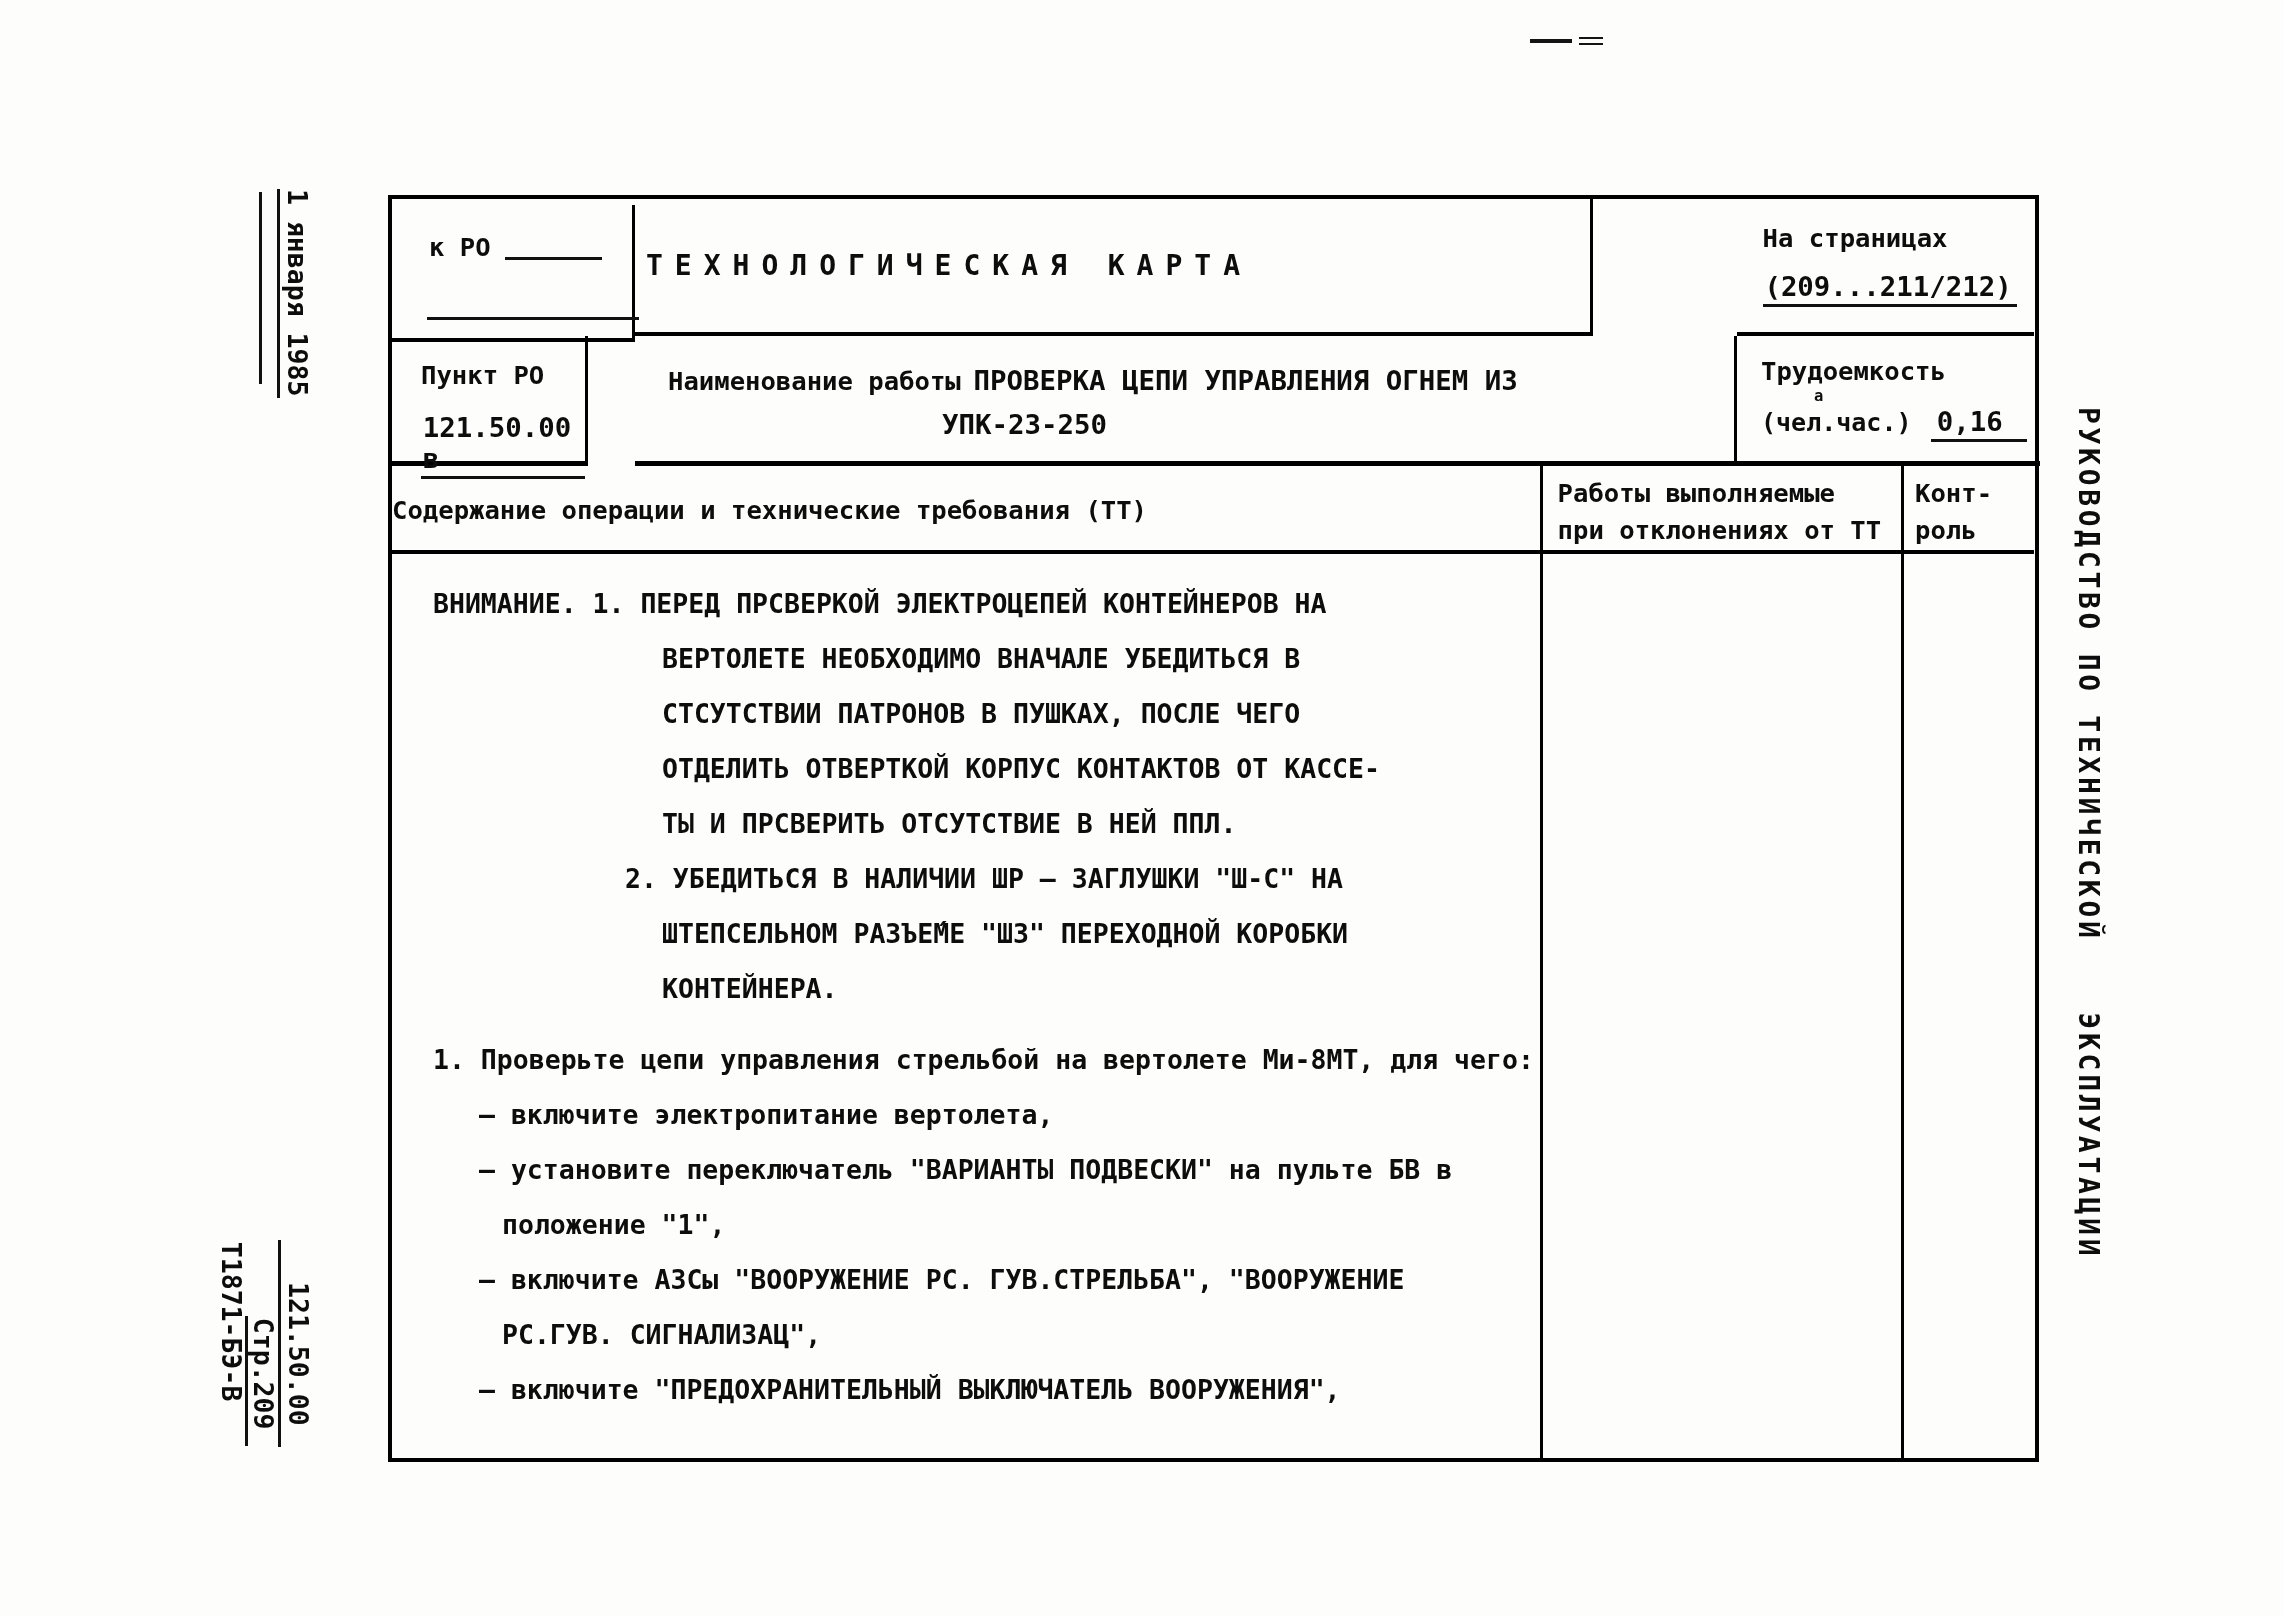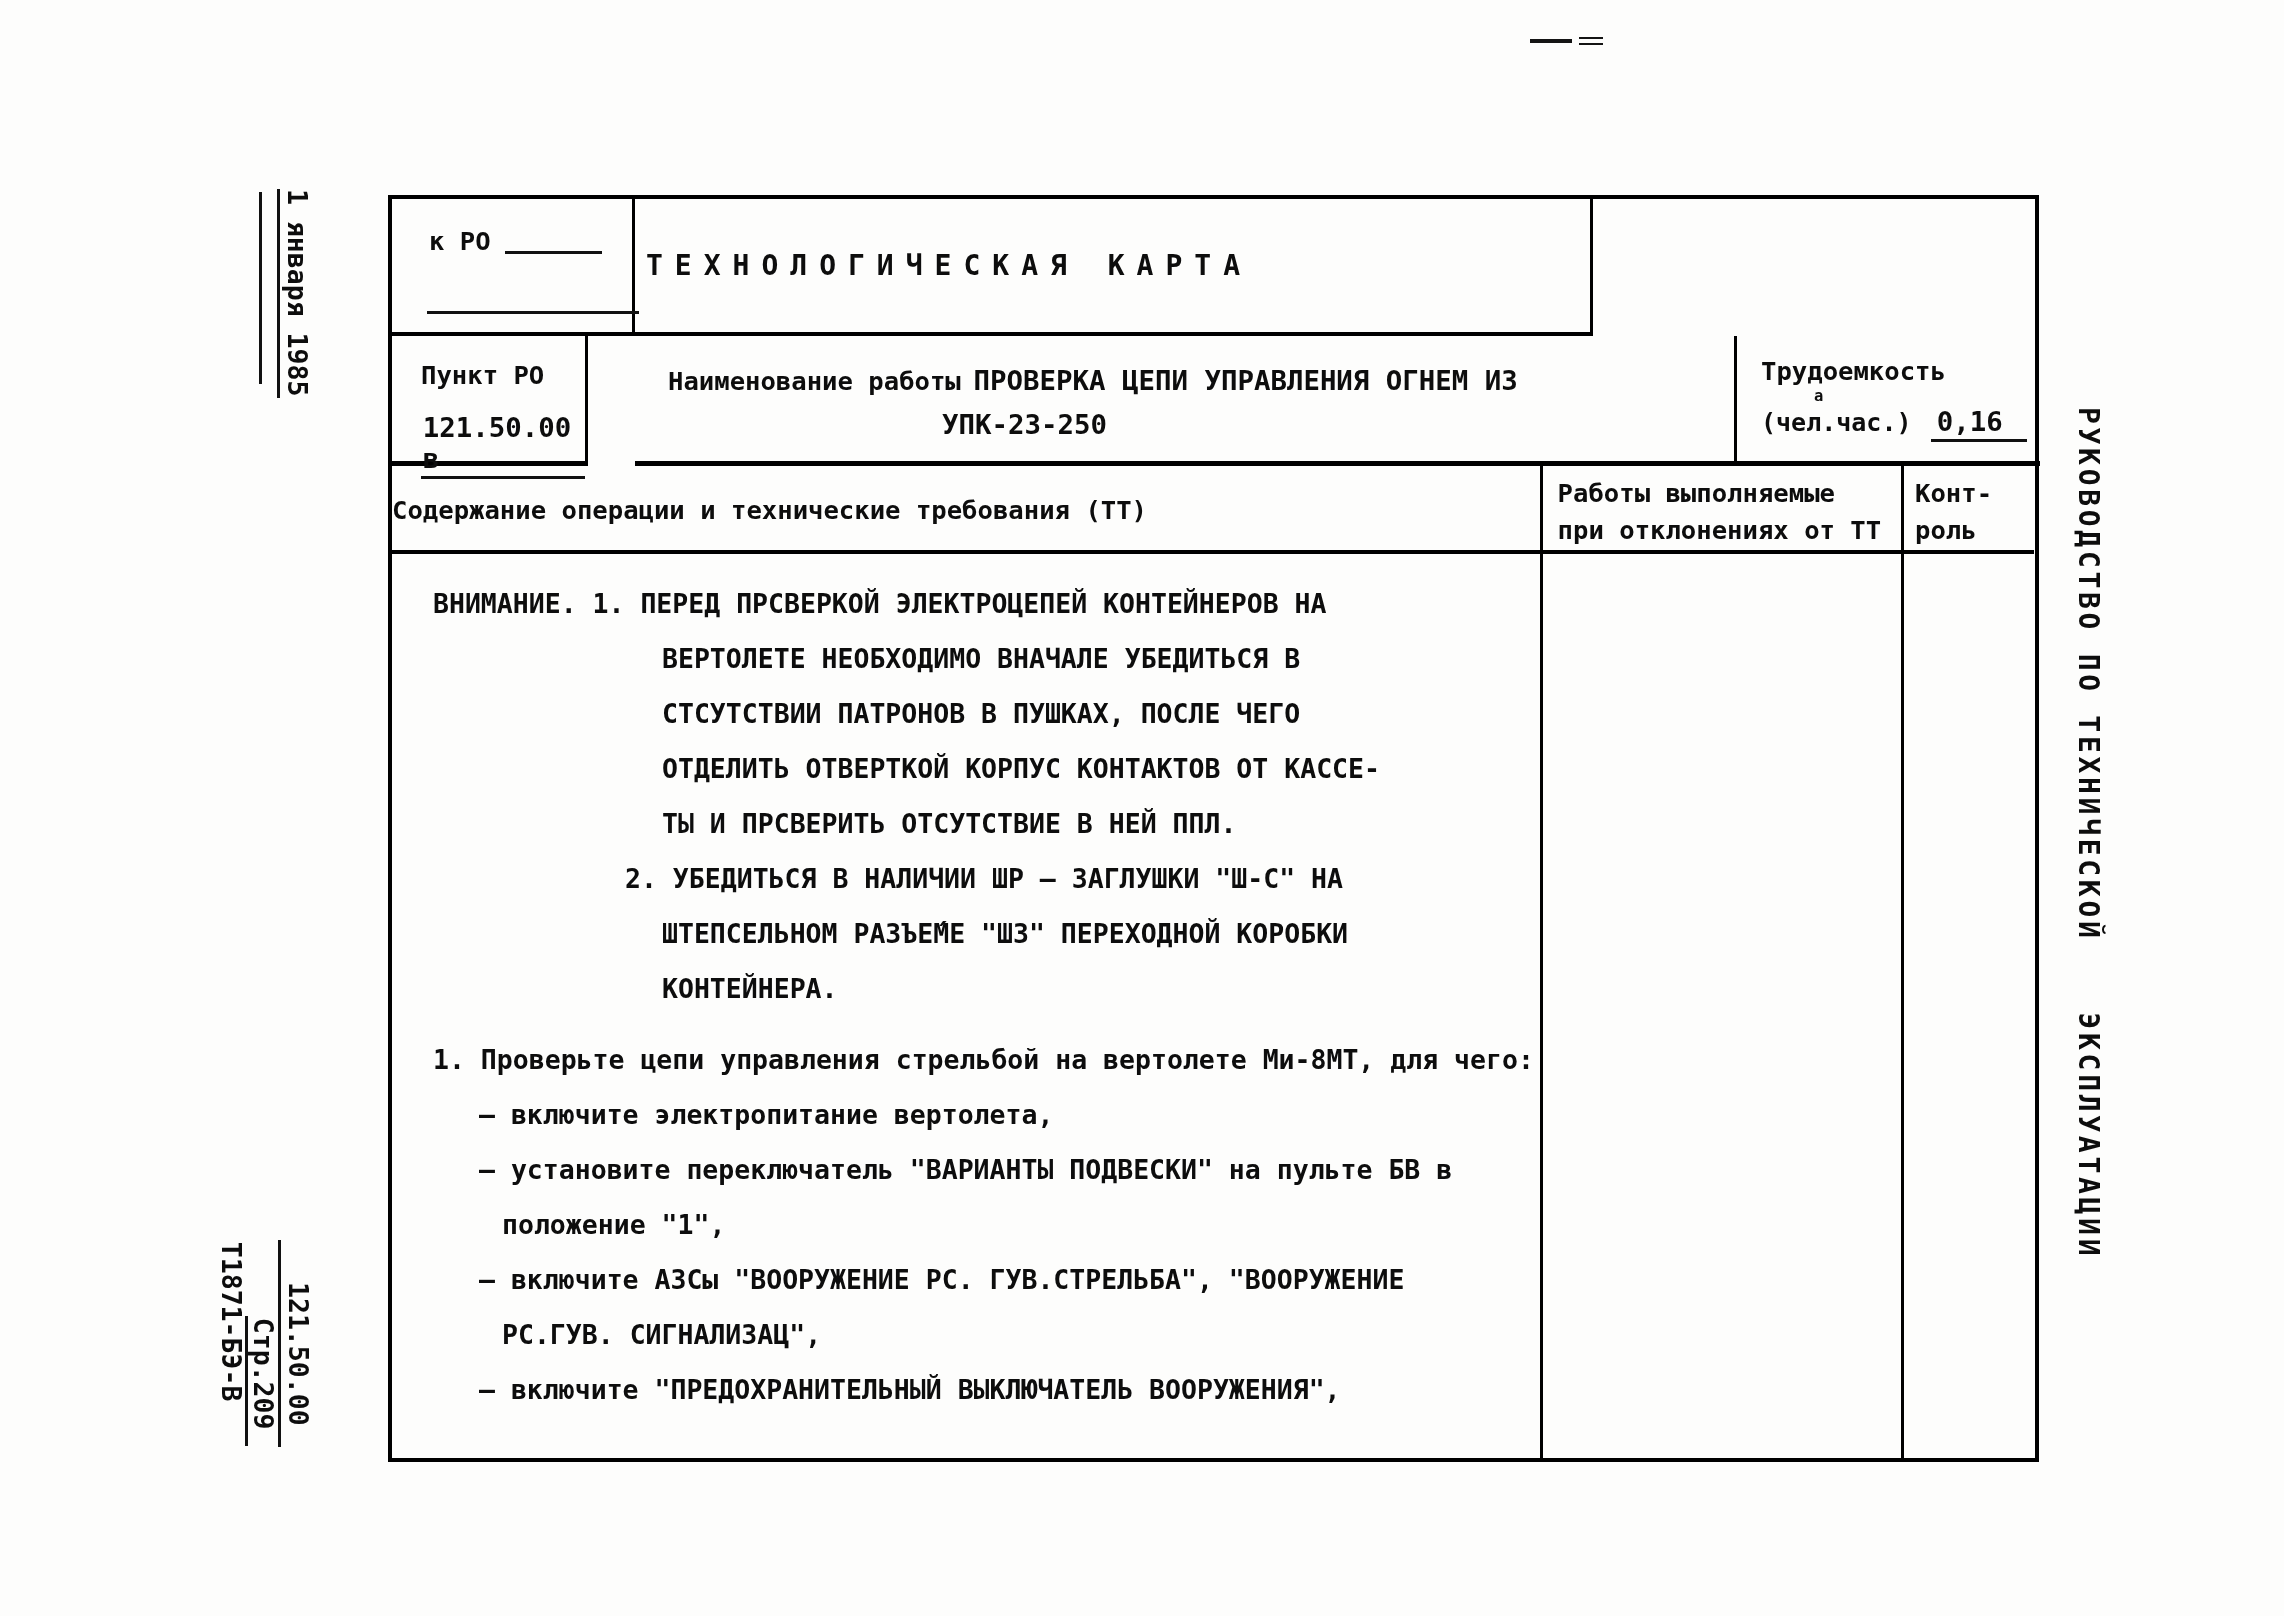--- a/index.html
+++ b/index.html
@@ -21,21 +21,21 @@
   .docnum-stamp .row{height:32px;line-height:29px;white-space:pre;}
   .docnum-stamp .r1{border-bottom:3.7px solid #111;}
   .docnum-stamp .r1 span{margin-left:42px;}
   .docnum-stamp .r2 span{display:inline-block;margin-left:76px;border-bottom:3.7px solid #111;padding:0 16.4px 0.9px 1.8px;}
   .docnum-stamp .r3 span{margin-left:1.8px;}
   .side-title{left:2105px;top:407px;width:854px;height:42px;font-size:28px;letter-spacing:3.7px;display:flex;gap:71px;white-space:pre;}
   
   .tcard{position:absolute;left:388px;top:195px;width:1651px;height:1267px;border:4.6px solid #000;box-sizing:border-box;}
   .cell{position:absolute;box-sizing:border-box;border-color:#000;border-style:solid;border-width:0;}
   
-  .c-kro   {left:0;top:0;width:243px;height:137px;border-right-width:3.7px;border-bottom-width:4.6px;padding:27.4px 0 0 37px;}
+  .c-kro   {left:0;top:6px;width:243px;height:137px;border-right-width:3.7px;border-bottom-width:4.6px;padding:27.4px 0 0 37px;}
   .c-title {left:243px;top:0;width:958px;height:137px;border-right-width:3.7px;border-bottom-width:4.6px;
             display:flex;align-items:center;justify-content:flex-start;}
   .c-pages {left:1345px;top:0;width:297px;height:137px;border-bottom-width:4.6px;padding:24px 0 0 25.6px;}
   
   .c-punkt {left:0;top:137px;width:196px;height:130px;border-right-width:3.7px;border-bottom-width:5.5px;padding:24px 0 0 29px;}
   .c-name  {left:243px;top:137px;width:1102px;height:130px;border-right-width:3.7px;border-bottom-width:5.5px;padding:29px 0 0 33px;}
   .c-labor {left:1345px;top:137px;width:303px;height:130px;border-bottom-width:5.5px;padding:20px 0 0 24px;}
   
   .c-h1{left:0;top:267px;width:1151px;height:88px;border-right-width:3.7px;border-bottom-width:4.6px;
         display:flex;justify-content:flex-start;padding-top:25.6px;}
@@ -92,20 +92,24 @@
 
   <div class="tcard">
 
     <div class="cell c-kro">
       <span class="lbl">к РО</span><span class="kro-blank"></span>
       <div class="kro-rule"></div>
     </div>
     <div class="cell c-title">
       <span class="title-text">ТЕХНОЛОГИЧЕСКАЯ КАРТА</span>
     </div>
+    <div class="cell c-pages">
+      <div class="lbl">На страницах</div>
+      <span class="pages-val uline">(209...211/212)</span>
+    </div>
 
     <div class="cell c-punkt">
       <div class="lbl">Пункт РО</div>
       <span class="punkt-val uline">121.50.00 в</span>
     </div>
     <div class="cell c-name">
       <div>
         <span class="lbl">Наименование работы</span>
         <span class="caps30" style="margin-left:4px;">ПРОВЕРКА ЦЕПИ УПРАВЛЕНИЯ ОГНЕМ ИЗ</span>
       </div>

